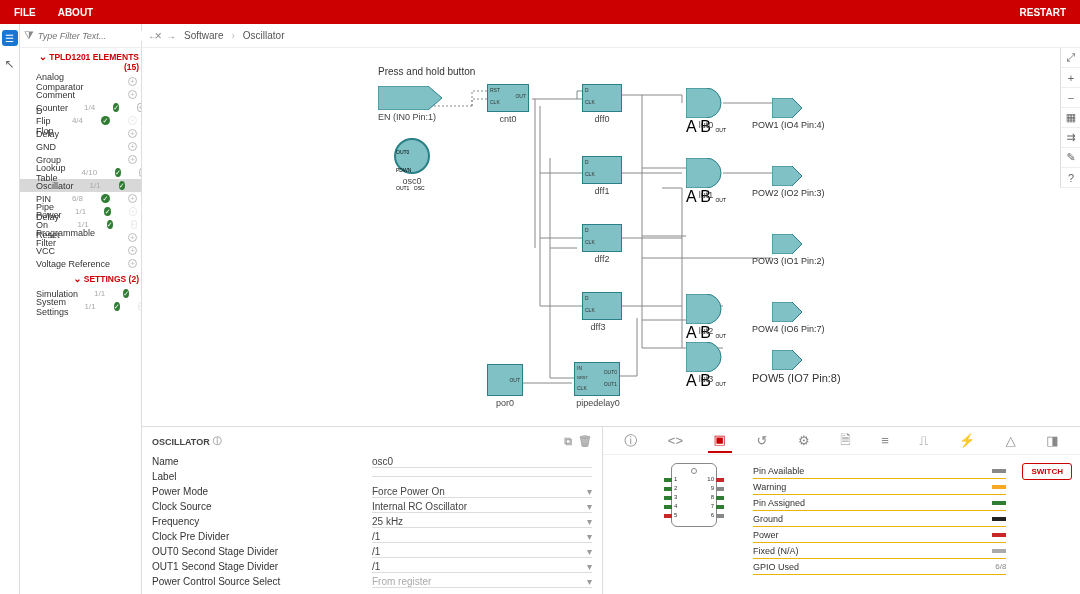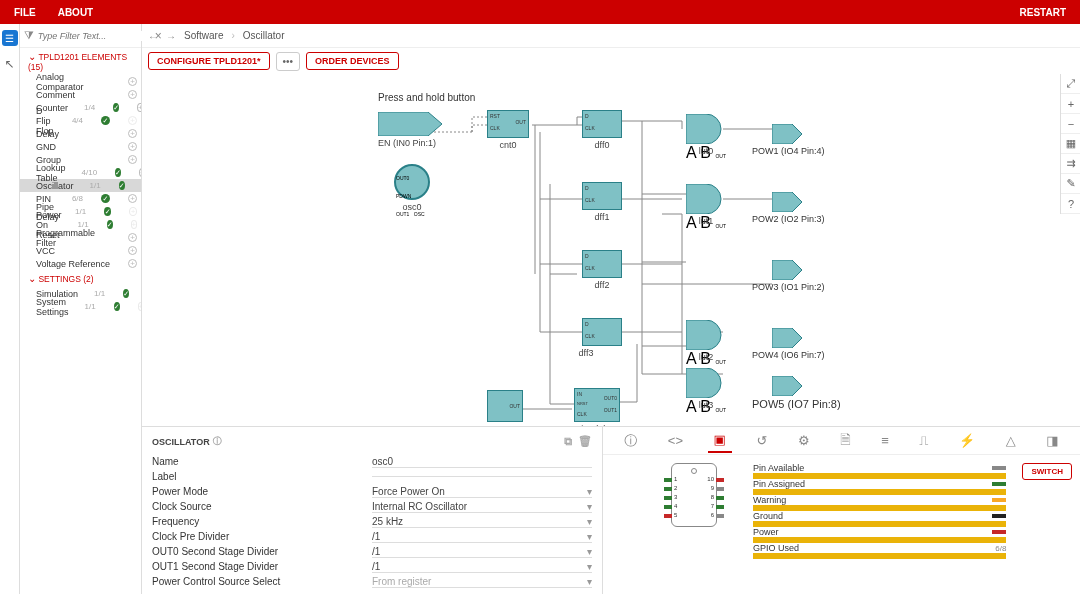--- a/index.html
+++ b/index.html
@@ -10,21 +10,21 @@
 .main { flex: 1; display: flex; overflow: hidden; }
 .leftcol { width: 20px; background: #fff; border-right: 1px solid #ddd; display: flex; flex-direction: column; align-items: center; padding-top: 6px; gap: 10px; }
 .leftcol .iconbtn { width: 16px; height: 16px; display: flex; align-items: center; justify-content: center; cursor: pointer; color: #666; font-size: 12px; }
 .leftcol .iconbtn.blue { background: #1976d2; border-radius: 3px; color: #fff; font-size: 10px; }
 .sidebar { width: 122px; background: #fff; border-right: 1px solid #ddd; display: flex; flex-direction: column; font-size: 9px; }
 .filterrow { display: flex; align-items: center; border-bottom: 1px solid #eee; height: 24px; padding: 0 4px; }
 .filterrow .funnel { color: #888; font-size: 11px; margin-right: 4px; }
 .filterrow input { border: none; outline: none; flex: 1; font-size: 9px; font-style: italic; color: #999; }
 .filterrow .x { color: #888; cursor: pointer; font-size: 12px; }
 .tree { overflow-y: auto; flex: 1; }
-.treehdr { color: #cc0000; font-weight: normal; font-size: 8.5px; padding: 3px 2px 3px 8px; cursor: pointer; }
+.treehdr { color: #cc0000; font-weight: bold; font-size: 8.5px; padding: 3px 2px 3px 8px; cursor: pointer; text-align: right; }
 .treehdr::before { content: "⌄"; margin-right: 2px; font-size: 10px; }
 .treeitem { display: flex; align-items: center; padding: 1px 4px 1px 16px; font-size: 9px; color: #333; cursor: pointer; height: 13px; gap: 16px; }
 .treeitem.sel { background: #d8d8d8; }
 .treeitem .lbl { flex: 1; }
 .treeitem .cnt { color: #aaa; font-size: 8px; margin-right: 2px; }
 .treeitem .chk { width: 9px; height: 9px; border-radius: 50%; background: #2e7d32; color: #fff; font-size: 7px; display: flex; align-items: center; justify-content: center; margin-right: 2px; }
 .treeitem .add { width: 9px; height: 9px; border: 1px solid #bbb; border-radius: 50%; color: #bbb; font-size: 8px; display: flex; align-items: center; justify-content: center; line-height: 1; }
 .canvaswrap { flex: 1; display: flex; flex-direction: column; overflow: hidden; position: relative; }
 .crumbrow { height: 24px; display: flex; align-items: center; padding: 0 6px; gap: 8px; font-size: 10px; color: #555; border-bottom: 1px solid #eee; }
 .crumbrow .nav { color: #888; cursor: pointer; }
@@ -57,21 +57,21 @@
 .tabrow { height: 28px; display: flex; align-items: center; justify-content: space-around; border-bottom: 1px solid #eee; padding: 0 6px; }
 .tabrow .tab { color: #888; cursor: pointer; font-size: 13px; padding: 4px 6px; }
 .tabrow .tab.active { color: #cc0000; border-bottom: 2px solid #cc0000; }
 .tabbody { flex: 1; display: flex; padding: 8px; gap: 16px; }
 .chip { width: 46px; height: 64px; border: 1px solid #888; border-radius: 6px; position: relative; margin-left: 60px; }
 .chip .dot { width: 6px; height: 6px; border: 1px solid #888; border-radius: 50%; position: absolute; top: 4px; left: 50%; transform: translateX(-50%); }
 .chip .pin { position: absolute; width: 8px; height: 4px; }
 .chip .num { position: absolute; font-size: 6px; color: #333; }
 .switchbtn { border: 1px solid #cc0000; color: #cc0000; font-size: 8px; padding: 3px 8px; border-radius: 3px; cursor: pointer; font-weight: bold; margin-left: auto; align-self: flex-start; text-align: center; }
 .legend { font-size: 9px; color: #333; flex: 1; margin-left: 20px; }
-.legrow { display: flex; align-items: center; height: 16px; border-bottom: 6px solid #eab308; }
+.legrow { display: flex; align-items: center; height: 16px; border-bottom: 1px solid #eab308; }
 .legrow .ltxt { flex: 1; }
 .legrow .swatch { width: 14px; height: 4px; }
 .legrow .small { font-size: 8px; color: #888; margin-left: auto; }
 </style>
 </head>
 <body>
 
 <div class="topbar">
   <div class="left">
     <span>FILE</span>
@@ -189,25 +189,20 @@
     </div>
   </div>
 
   <div class="canvaswrap">
     <div class="crumbrow">
       <span class="nav">←</span>
       <span class="nav">→</span>
       <span>Software</span>
       <span style="color:#bbb">›</span>
       <span>Oscillator</span>
-    </div>
-    <div class="btnrow">
-      <div class="btn">CONFIGURE TPLD1201*</div>
-      <div class="dots">•••</div>
-      <div class="btn">ORDER DEVICES</div>
     </div>
 
     <div class="canvas">
       <svg width="940" height="360" style="position:absolute;left:0;top:0">
 
         <path class="wire" d="M288 58 H330 M330 58 V43 H345 M330 58 V51 H345" stroke-dasharray="2 2"></path>
         <path class="wire" d="M390 51 H435 M435 51 V43 H440 M435 51 V51 H440"></path>
         <path class="wire" d="M480 47 H540 V55"></path>
         <path class="wire" d="M408 110 V200 H435 M408 200 V330 H435"></path>
         <path class="wire" d="M398 58 V125 H440 M398 125 V190 H440 M398 190 V258 H440"></path>
@@ -258,21 +253,21 @@
       <div class="block" style="left:440px;top:176px;width:40px;height:28px">
         <span class="porttxt" style="left:2px;top:2px">D</span>
         <span class="porttxt" style="left:2px;top:14px">CLK</span>
       </div>
       <div class="blklabel" style="left:440px;top:206px;width:40px">dff2</div>
 
       <div class="block" style="left:440px;top:244px;width:40px;height:28px">
         <span class="porttxt" style="left:2px;top:2px">D</span>
         <span class="porttxt" style="left:2px;top:14px">CLK</span>
       </div>
-      <div class="blklabel" style="left:424px;top:274px;width:40px">dff3</div>
+      <div class="blklabel" style="left:436px;top:274px;width:40px">dff3</div>
 
       <div class="gate" style="left:544px;top:40px">
         <svg width="40" height="30">
             <path d="M0 0 H20 A15 15 0 0 1 20 30 H0 Z" fill="#7fc1c5" stroke="#2a8088"></path>
           </svg>
         <span class="porttxt" style="left:2px;top:2px">A</span>
         <span class="porttxt" style="left:2px;top:18px">B</span>
         <span class="porttxt" style="left:28px;top:10px;font-size:5px">OUT</span>
       </div>
       <div class="blklabel" style="left:544px;top:72px;width:40px">lut0</div>
@@ -441,34 +436,38 @@
                 <div class="pin" style="right:-8px;top:50px;background:#888"></div>
                 <div class="num" style="right:2px;top:48px">6</div>
               </div>
           </div>
           <div class="legend" id="legend">
               <div class="legrow">
                 <span class="ltxt">Pin Available</span>
                 <span class="swatch" style="background:#888"></span>
               </div>
               <div class="legrow">
+                <span class="ltxt">Warning</span>
+                <span class="swatch" style="background:#f9a825"></span>
+              </div>
+              <div class="legrow">
                 <span class="ltxt">Pin Assigned</span>
                 <span class="swatch" style="background:#2e7d32"></span>
               </div>
               <div class="legrow">
-                <span class="ltxt">Warning</span>
-                <span class="swatch" style="background:#f9a825"></span>
-              </div>
-              <div class="legrow">
                 <span class="ltxt">Ground</span>
                 <span class="swatch" style="background:#222"></span>
               </div>
               <div class="legrow">
                 <span class="ltxt">Power</span>
                 <span class="swatch" style="background:#c62828"></span>
+              </div>
+              <div class="legrow">
+                <span class="ltxt">Fixed (N/A)</span>
+                <span class="swatch" style="background:#aaa"></span>
               </div>
               <div class="legrow">
                 <span class="ltxt">GPIO Used</span>
                 <span class="small">6/8</span>
               </div>
             </div>
           <div class="switchbtn">SWITCH</div>
         </div>
       </div>
     </div>

